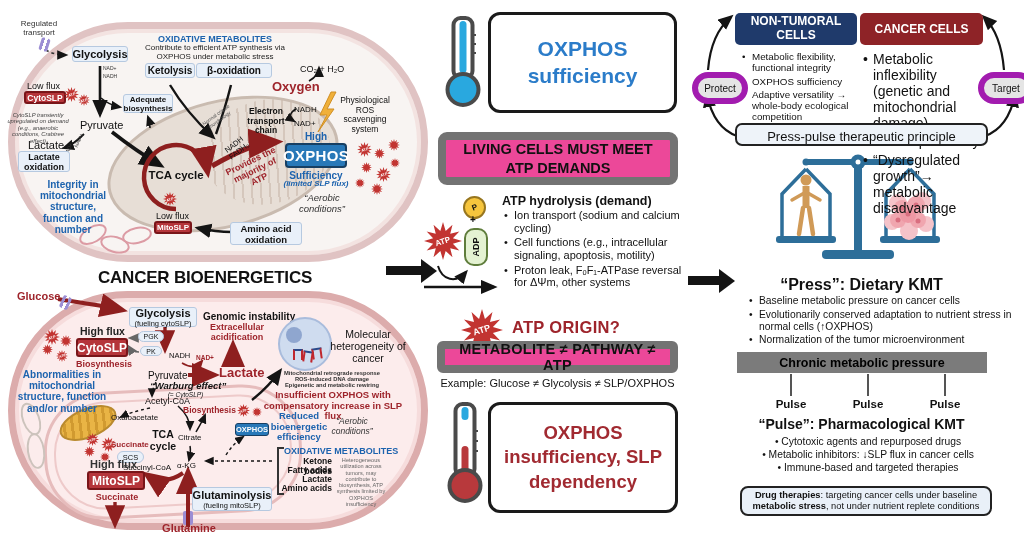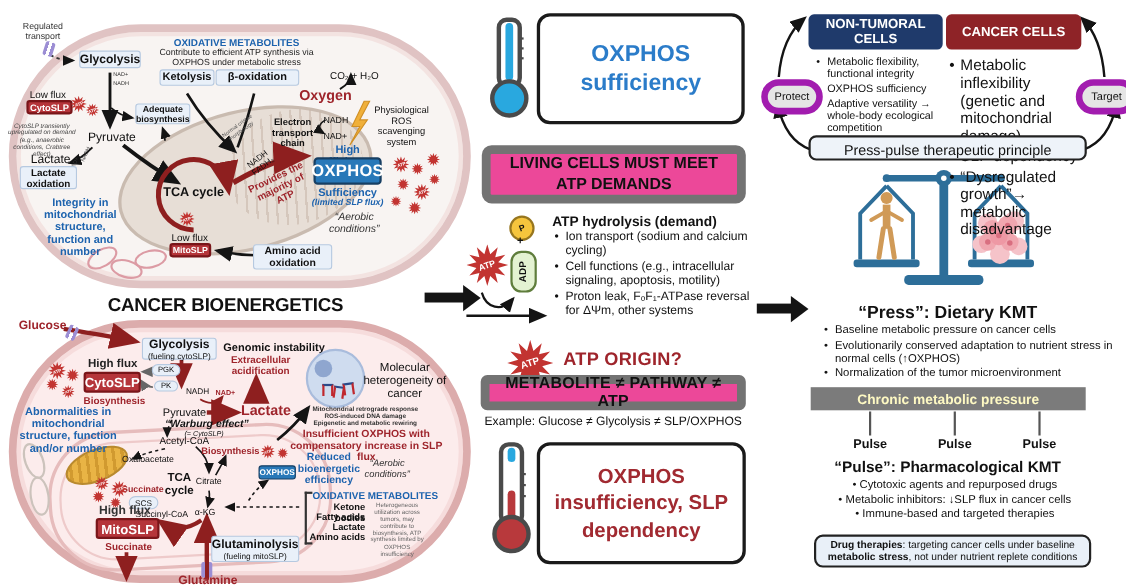--- a/index.html
+++ b/index.html
@@ -454,21 +454,21 @@
   </div>
 
   <div class="t b c" style="left:735px;top:276px;width:253px;font-size:16px">“Press”: Dietary KMT</div>
   <div class="t bl" style="left:748px;top:295px;width:264px;font-size:10.3px;line-height:1.15">
     <div>Baseline metabolic pressure on cancer cells</div>
     <div>Evolutionarily conserved adaptation to nutrient stress in normal cells (↑OXPHOS)</div>
     <div>Normalization of the tumor microenvironment</div>
   </div>
 
   <div class="box" style="left:737px;top:352px;width:250px;height:21px;background:#7b7b7b;display:flex;align-items:center;justify-content:center">
-    <span class="b" style="color:#fef9c3;font-size:12.5px">Chronic metabolic pressure</span>
+    <span class="b" style="color:#000000;font-size:12.5px">Chronic metabolic pressure</span>
   </div>
 
   <div class="t b c" style="left:766px;top:398px;width:50px;font-size:11.5px">Pulse</div>
   <div class="t b c" style="left:843px;top:398px;width:50px;font-size:11.5px">Pulse</div>
   <div class="t b c" style="left:920px;top:398px;width:50px;font-size:11.5px">Pulse</div>
 
   <div class="t b c" style="left:735px;top:417px;width:253px;font-size:14px">“Pulse”: Pharmacological KMT</div>
   <div class="t blc" style="left:735px;top:436px;width:266px;font-size:10.3px;line-height:1.15">
     <div>Cytotoxic agents and repurposed drugs</div>
     <div>Metabolic inhibitors: ↓SLP flux in cancer cells</div>

